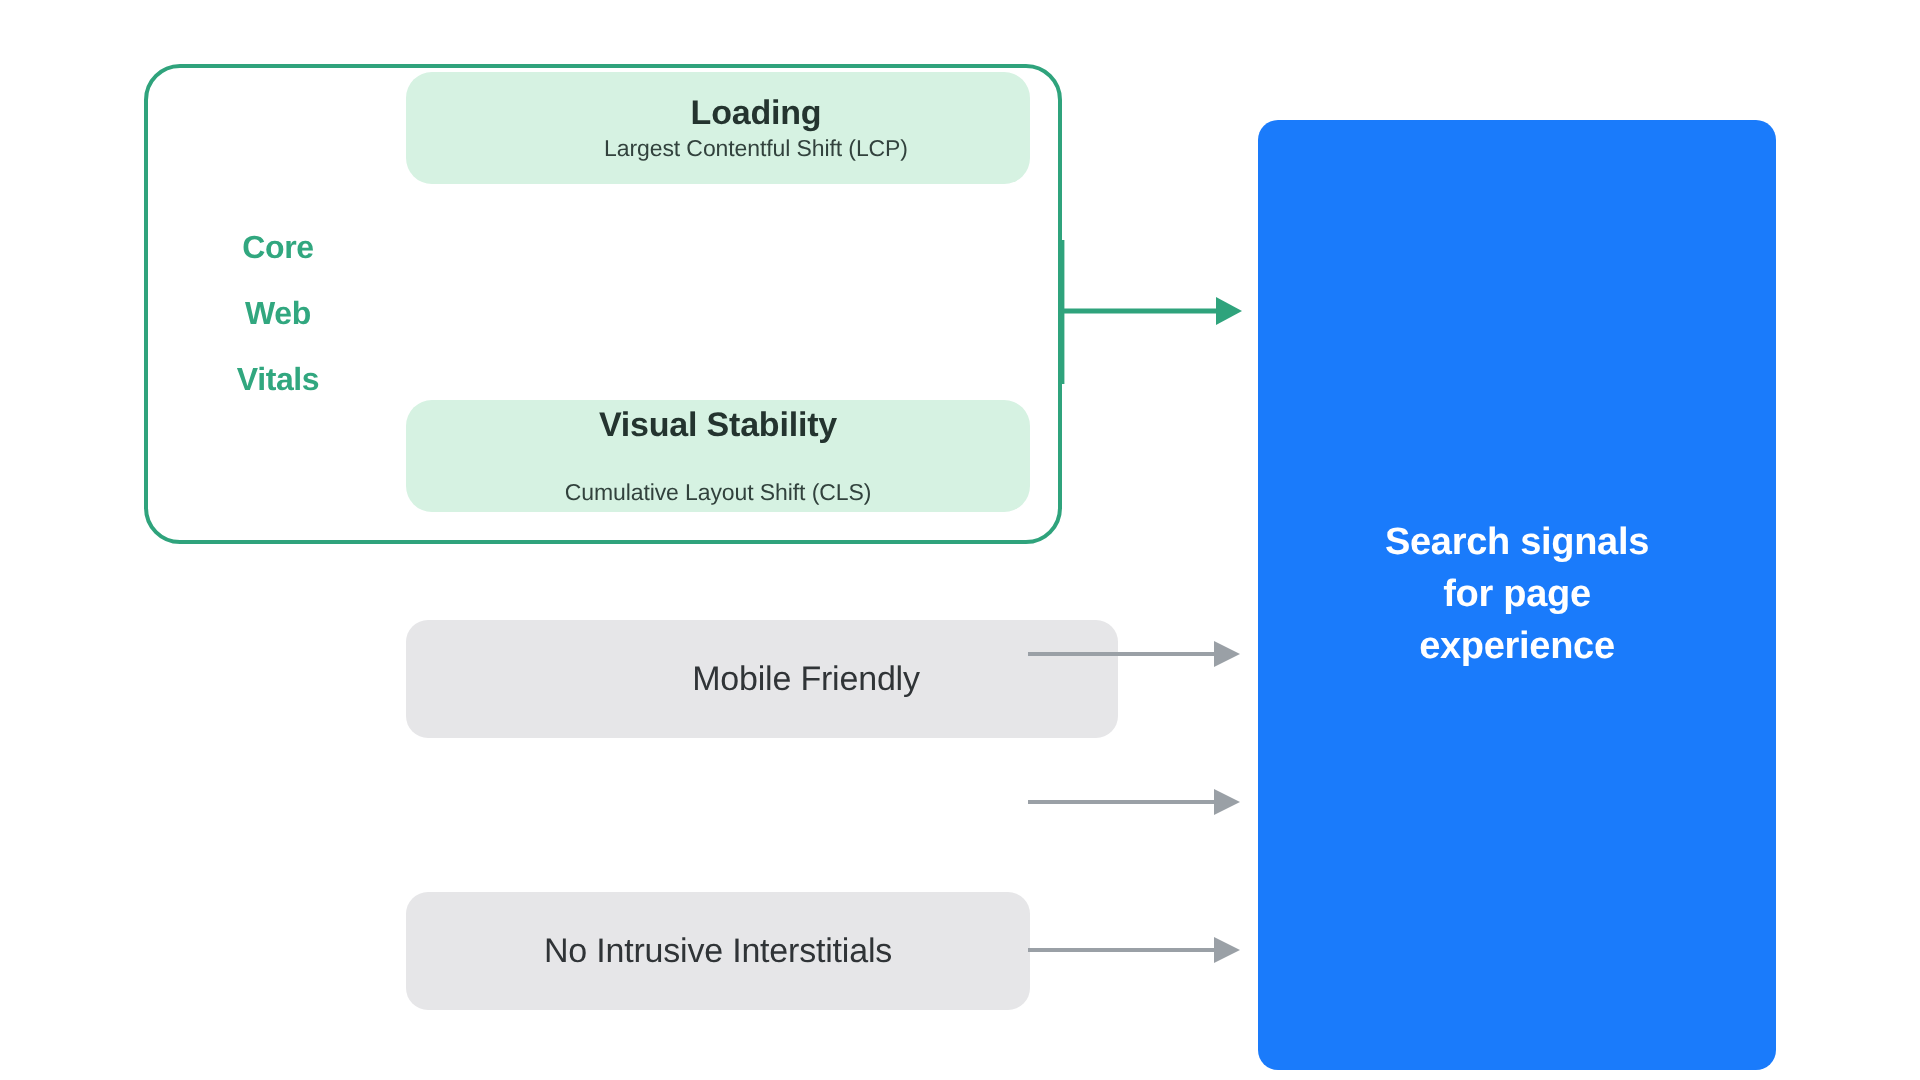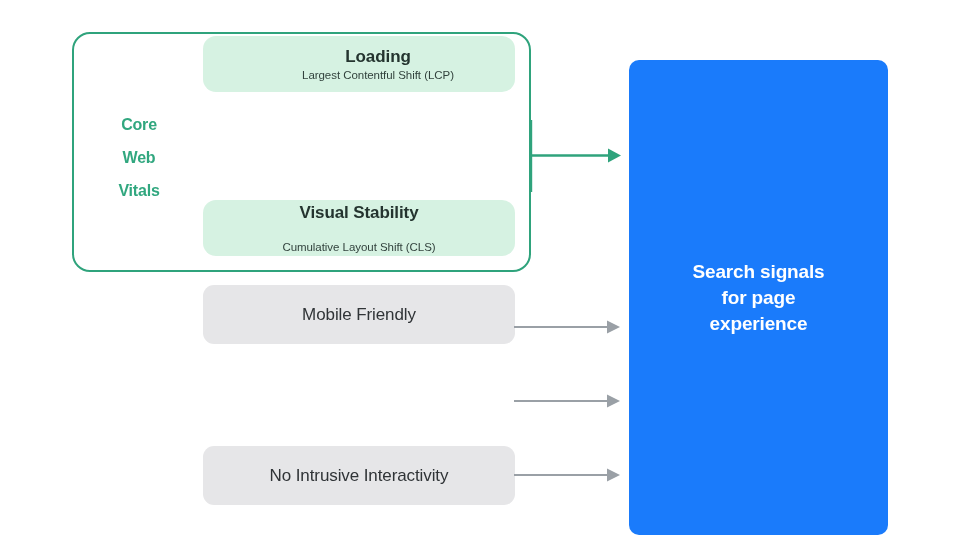--- a/index.html
+++ b/index.html
@@ -89,21 +89,21 @@
     align-items: center;
     justify-content: center;
   }
   .signal-box .s-title {
     color: #303437;
     font-size: 17px;
     font-weight: normal;
     line-height: 22px;
     letter-spacing: -0.1px;
   }
-  #signal-0 { top: 285px; }
+  #signal-0 { top: 310px; padding-left: 44px; }
   #signal-1 { top: 372px; }
   #signal-2 { top: 446px; }
 
   
   .arrow-svg {
     position: absolute;
     overflow: visible;
   }
   #arrow-green { left: 528px; top: 120px; }
   #arrow-gray-0 { left: 514px; top: 312px; }
@@ -155,21 +155,21 @@
     <div class="v-title">Visual Stability</div>
     <div class="v-sub">Cumulative Layout Shift (CLS)</div>
   </div>
 
   <div class="signal-box" id="signal-0">
     <div class="s-title">Mobile Friendly</div>
   </div>
 
 
   <div class="signal-box" id="signal-2">
-    <div class="s-title">No Intrusive Interactivity</div>
+    <div class="s-title">No Intrusive Interstitials</div>
   </div>
 
   <svg class="arrow-svg" id="arrow-green" width="96" height="72">
     <path d="M3,0 L3,72" stroke="#2FA37C" stroke-width="2.4" fill="none"></path>
     <path d="M3,35.5 L82,35.5" stroke="#2FA37C" stroke-width="2.4" fill="none"></path>
     <path d="M80,28.5 L93,35.5 L80,42.5 Z" fill="#2FA37C"></path>
   </svg>
 
   <svg class="arrow-svg" id="arrow-gray-0" width="110" height="30">
     <path d="M0,15 L96,15" stroke="#9AA0A6" stroke-width="2.1" fill="none"></path>

